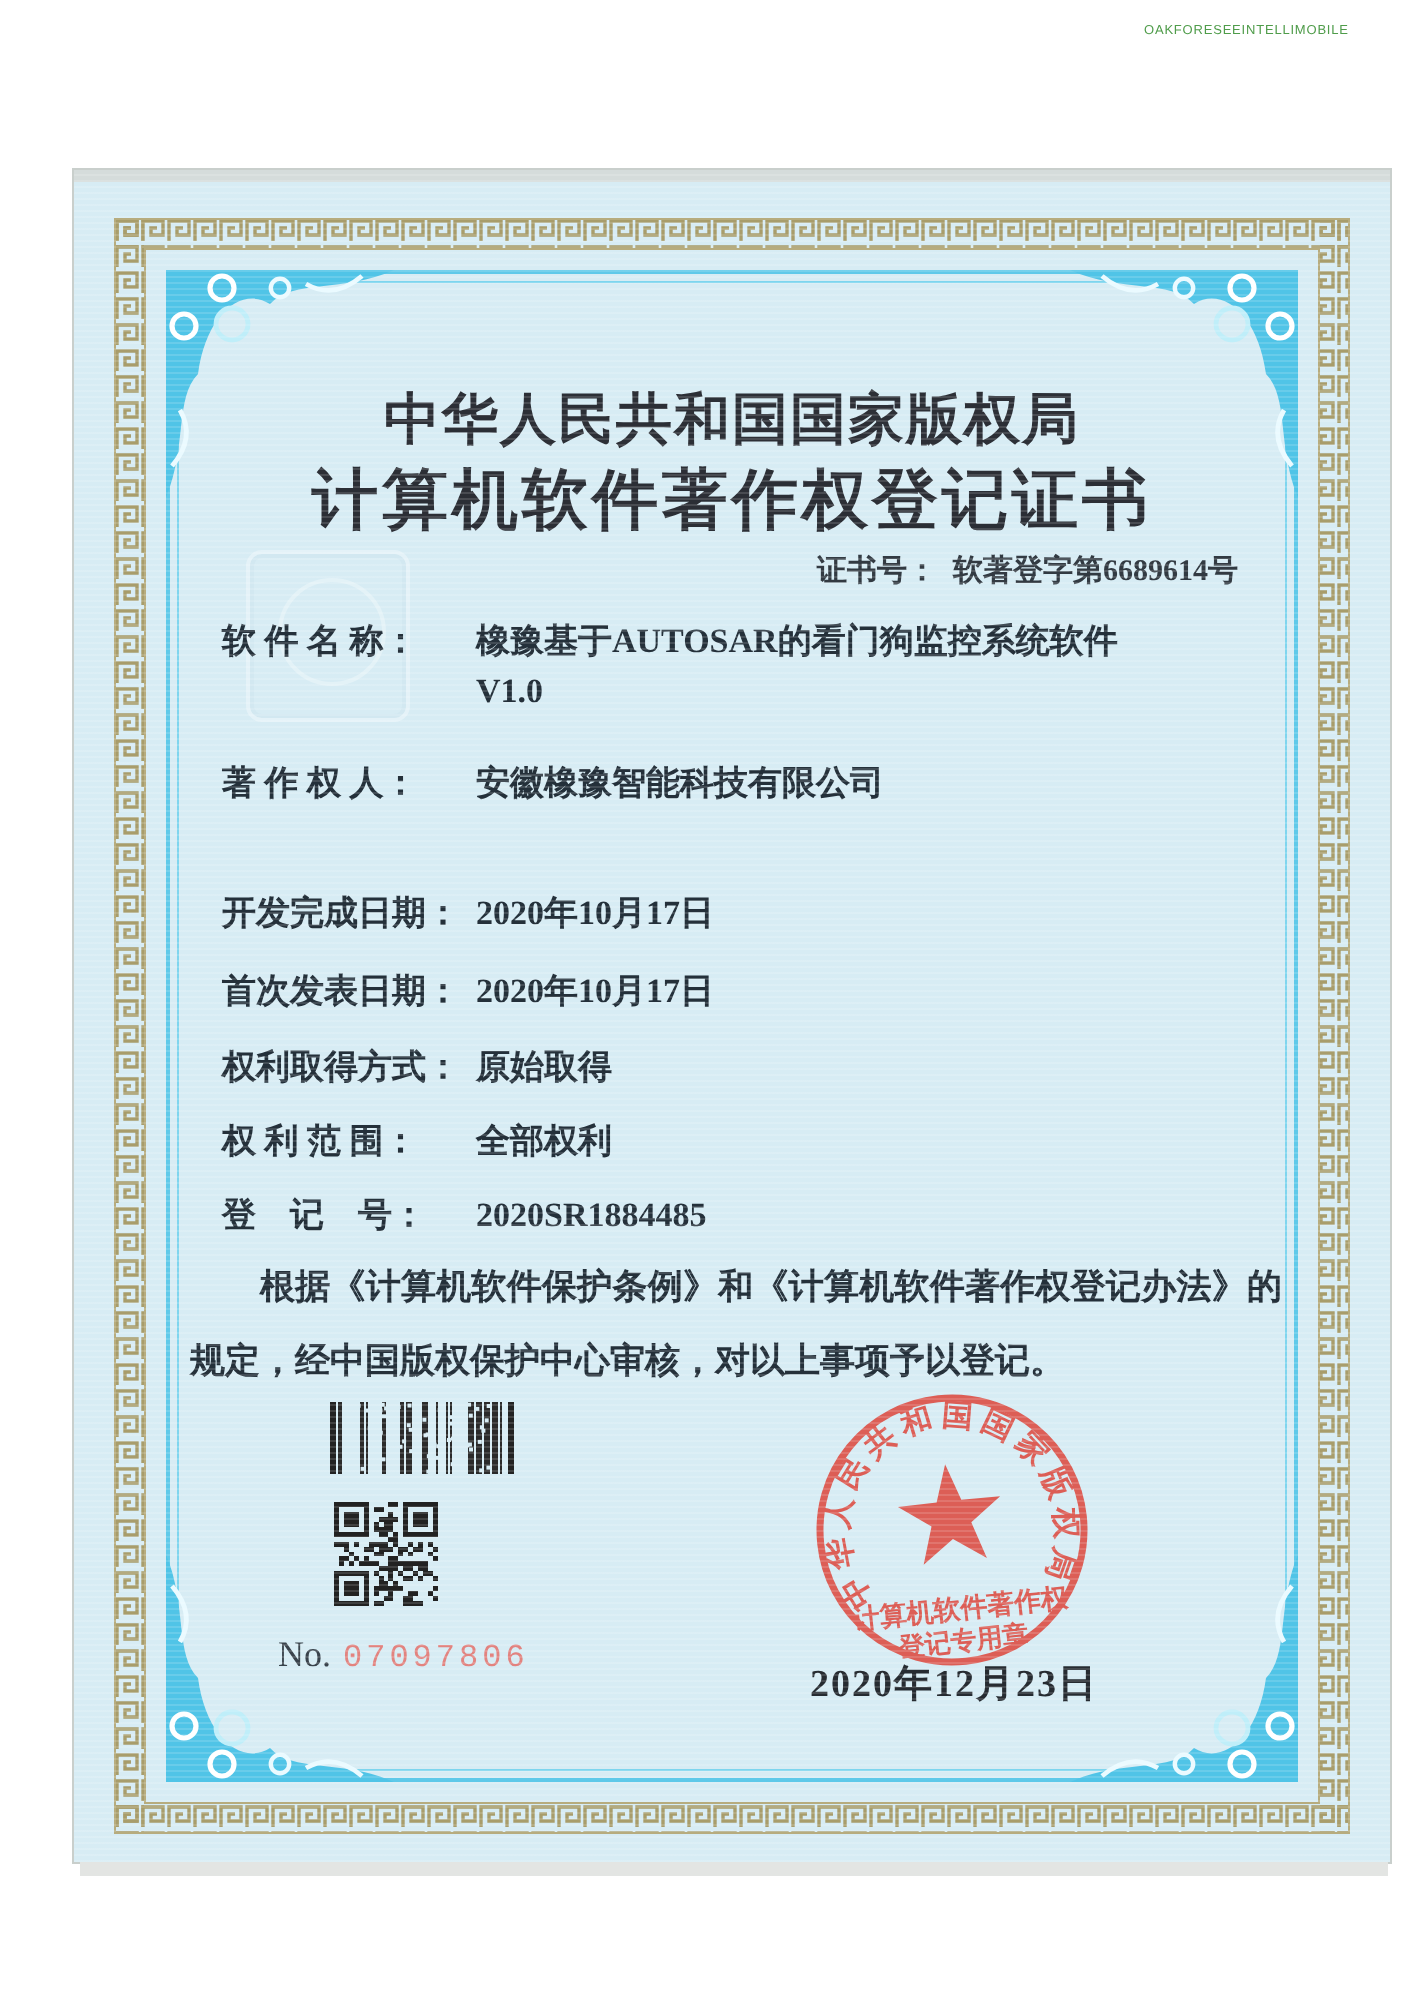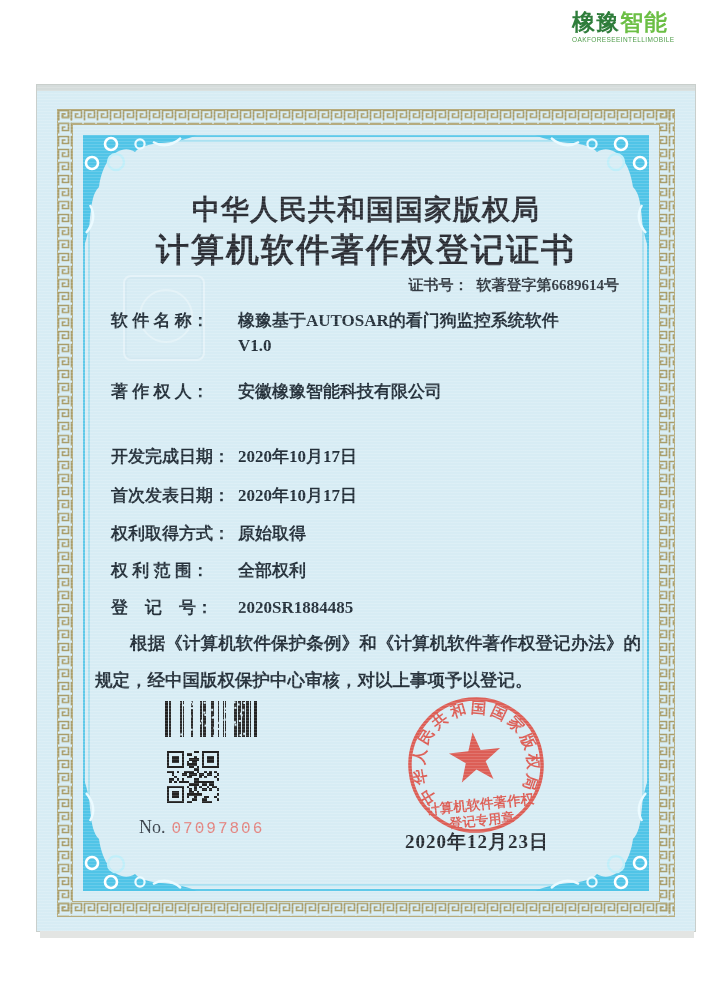--- a/index.html
+++ b/index.html
@@ -53,23 +53,20 @@
   .emboss{position:absolute;left:86px;top:190px;width:78px;height:82px;border-radius:8px;
       border:2px solid rgba(255,255,255,.55);box-shadow:inset 0 0 0 2px rgba(190,215,225,.35);
       opacity:.6;}
   .emboss i{position:absolute;left:14px;top:12px;width:50px;height:50px;border-radius:50%;
       border:2px solid rgba(255,255,255,.5);display:block;}
 </style>
 </head>
 <body>
 
 <div class="logo">
-  <div class="brand">
-    <span class="b1">橡豫</span><span class="b2">智能</span>
-  </div>
   <div class="tagline">OAKFORESEEINTELLIMOBILE</div>
 </div>
 
 <div class="paper">
 
   <svg class="frame-gold" width="618" height="808">
     <defs>
       <pattern id="meander" width="13" height="13" patternUnits="userSpaceOnUse">
         <path d="M1.5,11.5 V1.5 H11.5 V8.5 H5.5 V5 H8.5" fill="none" stroke="#a89d6b" stroke-width="1.7"></path>
       </pattern>

